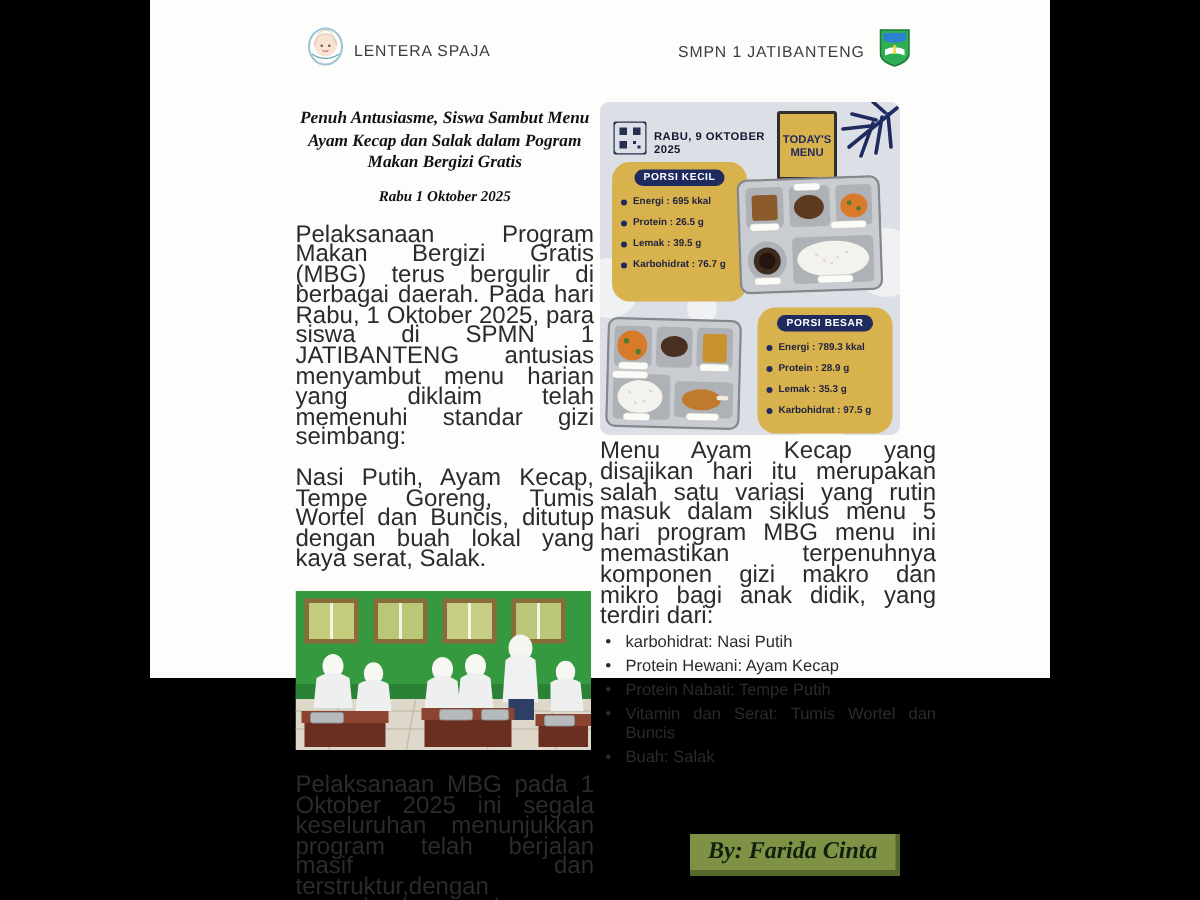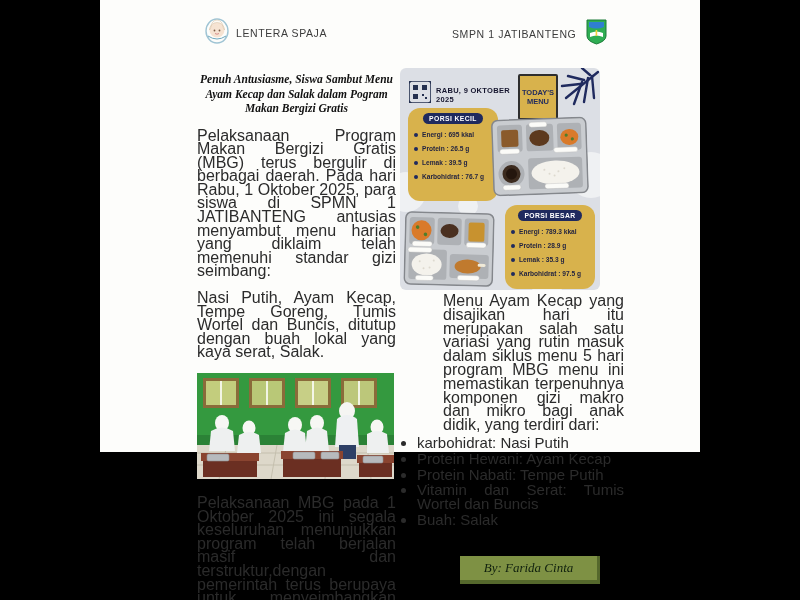--- a/index.html
+++ b/index.html
@@ -38,29 +38,29 @@
                border-radius:8px; padding:2px 6px; width:max-content; margin:0 auto; }
   .nutri-row { display:flex; align-items:center; gap:4px; margin-top:7px; }
   .nutri-dot { width:4px; height:4px; border-radius:50%; background:#1f2a5e; flex:none; }
   .nutri-text { font-size:6.6px; font-weight:bold; color:#1f2140; white-space:nowrap; }
   .tray1 { position:absolute; left:92px; top:50px; transform:rotate(-2deg); }
   .tray2 { position:absolute; left:4px; top:144px; transform:rotate(1.5deg); }
   .palm { position:absolute; right:0; top:0; }
   .qr { position:absolute; left:9px; top:13px; }
 
   .col-right { position:absolute; left:300px; top:294px; width:224px; }
-  .col-right .para { margin-top:0; line-height:13.8px;margin-left:43px; }
+  .col-right .para { margin-top:0; line-height:13.8px; }
   .bullets { margin-top:4px; padding-left:17px; }
-  .bullets li { font-size:15px; line-height:13.8px; color:#2b2b2b; text-align:justify; margin-top:2px; }
+  .bullets li { font-size:11px; line-height:13.8px; color:#2b2b2b; text-align:justify; margin-top:2px; }
 
   .byline { position:absolute; left:360px; top:556px; width:140px; height:28px; background:#7e9144;
             border-right:3px solid #55682c; border-bottom:4px solid #55682c;
             display:flex; align-items:center; justify-content:center; }
-  .byline span { font-family:"Liberation Serif", serif; font-weight:normal; font-style:italic;
-            font-size:13px; color:#10200e; }
+  .byline span { font-family:"Liberation Serif", serif; font-weight:bold; font-style:italic;
+            font-size:16px; color:#10200e; }
 </style>
 </head>
 <body>
 
 <div class="canvas">
   <div class="page">
 
     <div class="hdr-left">
       <span>
         <svg width="24" height="26" viewBox="0 0 24 26">
@@ -82,20 +82,21 @@
           <path d="M3,2 h19 v16 q0,5 -9.5,8 q-9.5,-3 -9.5,-8 z" fill="#2fae53" stroke="#1d7a39" stroke-width="1"></path>
           <path d="M5,4 h15 v5 q-7.5,3 -15,0 z" fill="#2f7fd0"></path>
           <path d="M6,15 q6.5,-3 13,0 l0,4 q-6.5,-3 -13,0 z" fill="#ffffff"></path>
           <rect x="11.6" y="12" width="1.6" height="6" fill="#f3d23c"></rect>
         </svg>
       </span>
     </div>
 
     <div class="col-left">
       <div class="title">Penuh Antusiasme, Siswa Sambut Menu Ayam Kecap dan Salak dalam Pogram Makan Bergizi Gratis</div>
+      <div class="date-line">Rabu 1 Oktober 2025</div>
       <div class="para">Pelaksanaan Program Makan Bergizi Gratis (MBG) terus bergulir di berbagai daerah. Pada hari Rabu, 1 Oktober 2025, para siswa di SPMN 1 JATIBANTENG antusias menyambut menu harian yang diklaim telah memenuhi standar gizi seimbang:</div>
       <div class="para">Nasi Putih, Ayam Kecap, Tempe Goreng, Tumis Wortel dan Buncis, ditutup dengan buah lokal yang kaya serat, Salak.</div>
 
       <svg class="photo" width="197" height="106" viewBox="0 0 197 106">
         <rect width="197" height="72" fill="#34993f"></rect>
         <rect y="62" width="197" height="10" fill="#2b8236"></rect>
         <g>
           <rect x="6" y="5" width="36" height="30" fill="#8a6b3a"></rect>
             <rect x="9" y="8" width="30" height="24" fill="#c3cd7d"></rect>
           <rect x="52" y="5" width="36" height="30" fill="#8a6b3a"></rect>

